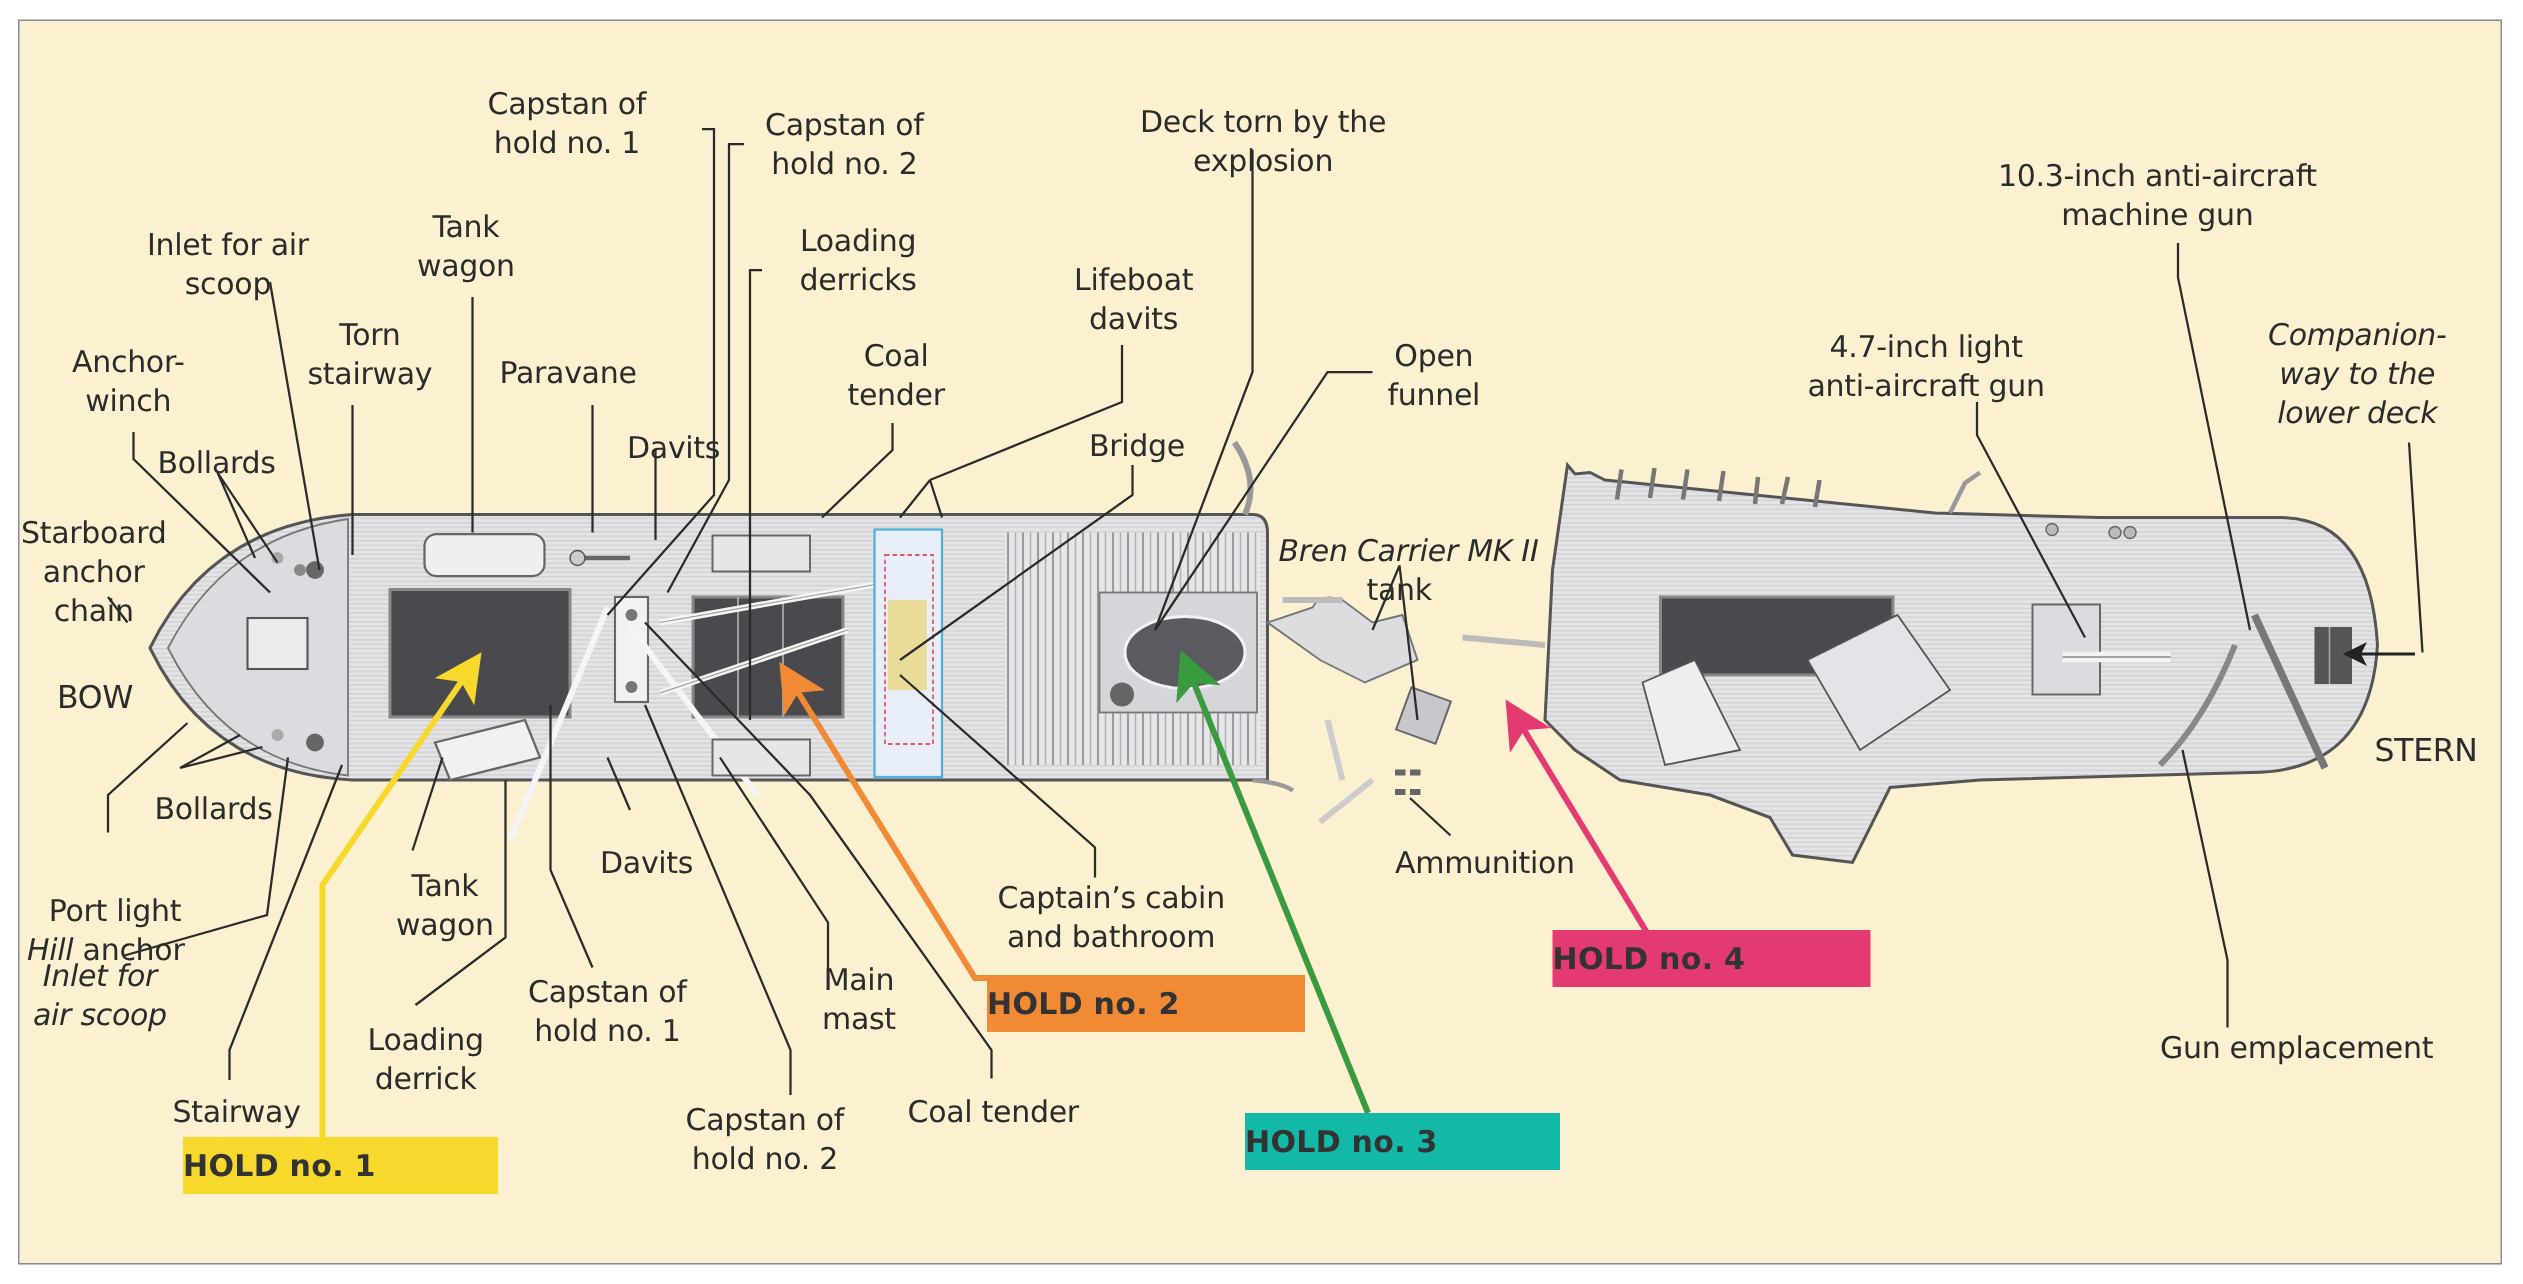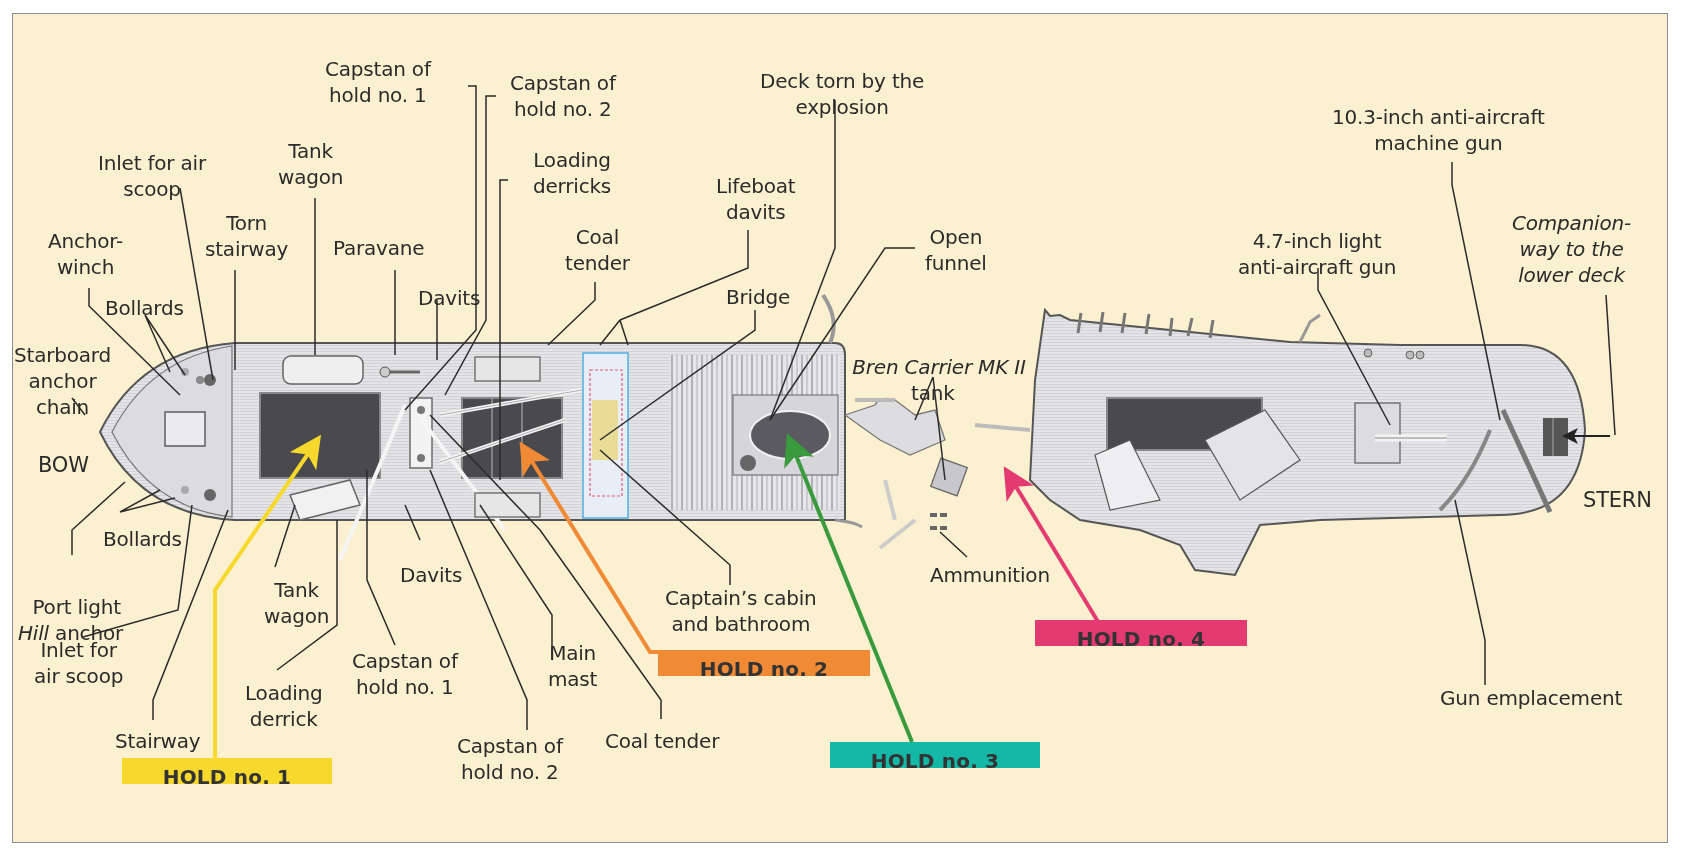--- a/index.html
+++ b/index.html
@@ -5,21 +5,21 @@
   html, body { margin: 0; padding: 0; background: #ffffff; }
   body { width: 1682px; height: 856px; position: relative; overflow: hidden;
          font-family: "DejaVu Sans", "Liberation Sans", sans-serif; }
   #frame { position: absolute; left: 12px; top: 13px; width: 1656px; height: 830px;
            background: #fbf0cf; border: 1.5px solid #8a8a9a; box-sizing: border-box; }
   #art { position: absolute; left: 0; top: 0; width: 1682px; height: 856px; }
   .lbl { position: absolute; color: #2b2b2b; font-size: 20px; line-height: 26px;
          text-align: center; white-space: pre; letter-spacing: -0.2px; }
   .lbl.big { font-size: 21px; }
   .lbl i { font-style: italic; }
-  .hold { position: absolute; height: 26px; line-height: 38px; text-align: center;
+  .hold { position: absolute; height: 38px; line-height: 38px; text-align: left;
           font-weight: bold; font-size: 20px; color: #333; letter-spacing: 0.2px; }
 </style>
 </head>
 <body>
 
 <div id="frame"></div>
 
 <svg id="art" viewBox="0 0 1682 856">
   <defs>
     <pattern id="hatch" width="3" height="3" patternUnits="userSpaceOnUse">
@@ -216,21 +216,21 @@
 <div class="lbl" style="left:716px;top:173px;">Lifeboat
 davits</div>
 <div class="lbl" style="left:1332px;top:104px;">10.3-inch anti-aircraft
 machine gun</div>
 <div class="lbl" style="left:205px;top:210px;">Torn
 stairway</div>
 <div class="lbl" style="left:565px;top:224px;">Coal
 tender</div>
 <div class="lbl" style="left:925px;top:224px;">Open
 funnel</div>
-<div class="lbl" style="left:1205px;top:228px;margin-left:33px;">4.7-inch light
+<div class="lbl" style="left:1205px;top:218px;">4.7-inch light
 anti-aircraft gun</div>
 <div class="lbl" style="left:1512px;top:210px;font-style:italic;">Companion-
 way to the
 lower deck</div>
 <div class="lbl" style="left:48px;top:228px;">Anchor-
 winch</div>
 <div class="lbl" style="left:333px;top:235px;">Paravane</div>
 <div class="lbl" style="left:418px;top:285px;">Davits</div>
 <div class="lbl" style="left:726px;top:284px;">Bridge</div>
 <div class="lbl" style="left:105px;top:295px;">Bollards</div>
@@ -238,21 +238,21 @@
   <i>Bren Carrier MK II</i><br><span>tank</span>
 </div>
 <div class="lbl" style="left:14px;top:342px;">Starboard
 anchor
 chain</div>
 
 <div class="lbl" style="left:103px;top:526px;">Bollards</div>
 <div class="lbl" style="left:18px;top:568px;">
   <span>Port light</span><br><i>Hill</i><span> anchor</span>
 </div>
-<div class="lbl" style="left:34px;top:637px;">Inlet for
+<div class="lbl" style="left:22px;top:637px;font-style:italic;">Inlet for
 air scoop</div>
 <div class="lbl" style="left:264px;top:577px;">Tank
 wagon</div>
 <div class="lbl" style="left:400px;top:562px;">Davits</div>
 <div class="lbl" style="left:665px;top:585px;">Captain’s cabin
 and bathroom</div>
 <div class="lbl" style="left:930px;top:562px;">Ammunition</div>
 <div class="lbl" style="left:528px;top:640px;margin-left:20px;">Main
 mast</div>
 <div class="lbl" style="left:245px;top:680px;">Loading

